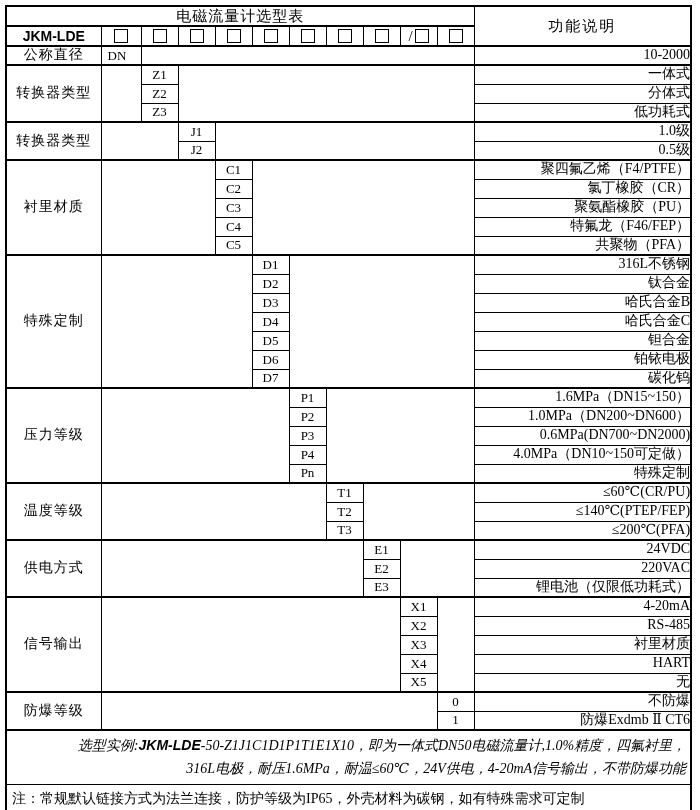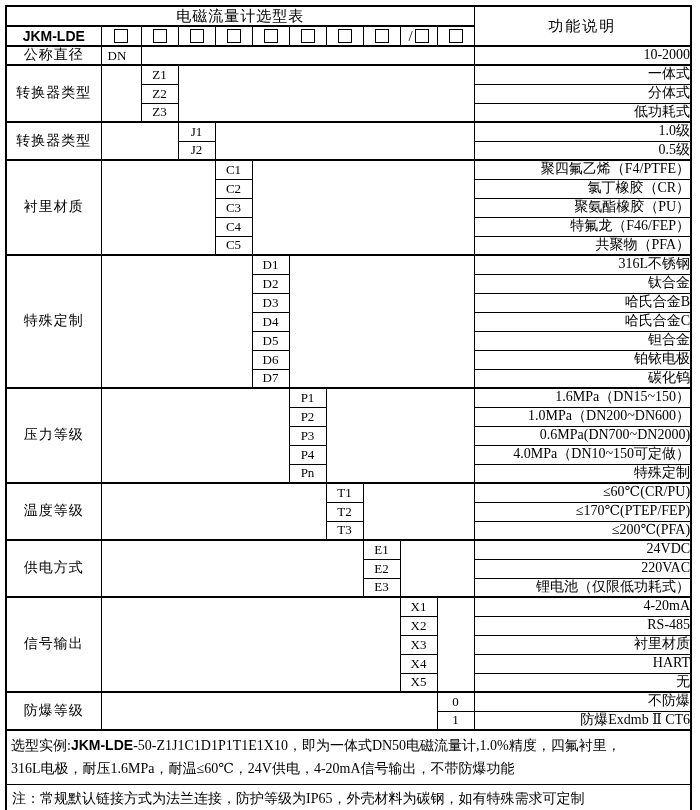--- a/index.html
+++ b/index.html
@@ -32,21 +32,21 @@
   td.code{font-size:13px;margin-left:13px;}
   td.desc{font-size:14px;text-align:right;}
   td.dn-code{text-align:left;padding-left:6px;font-size:13px;}
   span.box{
     display:inline-block;width:12px;height:12px;
     border:1.5px solid #000;vertical-align:middle;background:#fff;
   }
   span.slash{font-size:15px;margin-right:2px;vertical-align:middle;}
   tr.r-note1{height:54px;}
   tr.r-note2{height:32px;}
-  td.note1{font-size:14px;white-space:normal;line-height:1.65;text-align:left;padding:2px 4px;}
+  td.note1{font-size:14px;white-space:normal;line-height:1.65;text-align:right;padding:2px 4px;font-style:italic;}
   td.note2{font-size:14px;text-align:left;padding-left:5px;}
   .bold-model{font-family:"Liberation Sans","DejaVu Sans",sans-serif;font-weight:bold;}
 </style>
 </head>
 <body>
 
 <table class="sel">
   <colgroup>
     <col style="width:95px">
       <col style="width:40px">
@@ -199,21 +199,21 @@
 
   <tr class="sec">
     <td class="lbl" rowspan="3">温度等级</td>
     <td rowspan="3" colspan="6"></td>
     <td class="code">T1</td>
     <td rowspan="3" colspan="3"></td>
     <td class="desc">≤60℃(CR/PU)</td>
   </tr>
   <tr>
         <td class="code">T2</td>
-      <td class="desc">≤170℃(PTEP/FEP)</td>
+      <td class="desc">≤140℃(PTEP/FEP)</td>
       </tr>
   <tr>
         <td class="code">T3</td>
       <td class="desc">≤200℃(PFA)</td>
       </tr>
 
   <tr class="sec">
     <td class="lbl" rowspan="3">供电方式</td>
     <td rowspan="3" colspan="7"></td>
     <td class="code">E1</td>

